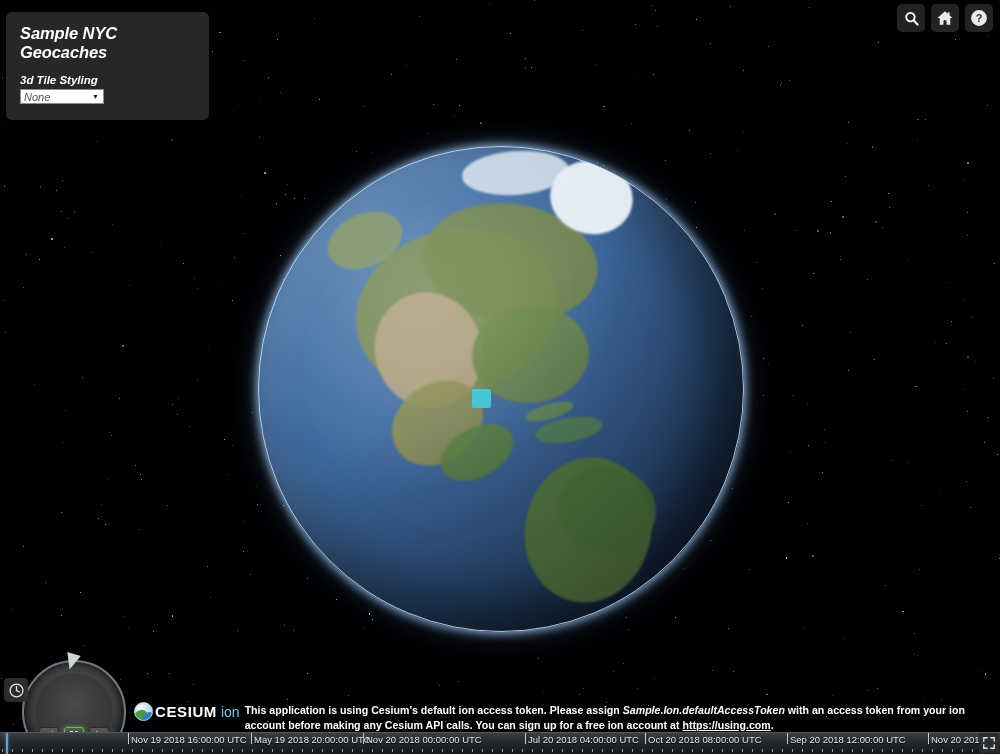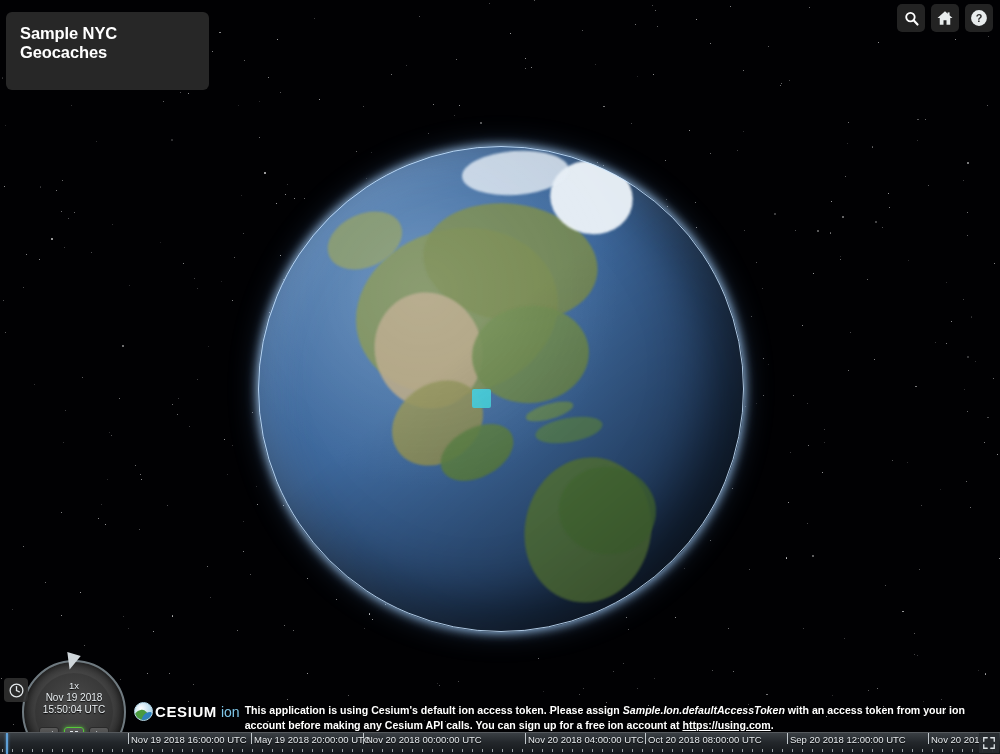--- a/index.html
+++ b/index.html
@@ -93,20 +93,21 @@
   .panel {
     position: absolute;
     left: 6px;
     top: 12px;
     width: 203px;
     padding: 12px 14px 16px 14px;
     background: #272727;
     border-radius: 6px;
     color: #fff;
     z-index: 40;
+    font-style: italic;
   }
   .panel-title {
     font-size: 16.5px;
     font-weight: bold;
     margin-bottom: 12px;
     letter-spacing: -.1px;
   }
   .group-title {
     font-size: 11.5px;
     font-weight: bold;
@@ -862,20 +863,27 @@
       <div class="land" style="left:44%;top:50%;width:4%;height:4%;background:#43d2e0;border-radius:2px;opacity:.95;filter:blur(.4px);"></div>
       <div class="globe-shade"></div>
     </div>
     <div class="globe-rim"></div>
   </div>
 
   <div class="panel">
     <div class="panel-title">Sample NYC Geocaches</div>
 
 
+    <div class="group">
+      <div class="group-title">3d Tile Styling</div>
+      <div class="select-box">
+        <span class="select-label">None</span>
+        <span class="select-arrow">▼</span>
+      </div>
+    </div>
 
   </div>
 
   <div class="toolbar">
     <div class="tool-btn">
       <svg width="17" height="17" viewBox="0 0 24 24">
         <circle cx="10.5" cy="10" r="6" fill="none" stroke="#fff" stroke-width="2.6"></circle>
         <line x1="15" y1="14.6" x2="20.5" y2="20.5" stroke="#fff" stroke-width="3" stroke-linecap="round"></line>
       </svg>
     </div>
@@ -909,25 +917,20 @@
       <circle cx="12" cy="12" r="9" fill="none" stroke="#e4e9ec" stroke-width="1.8"></circle>
       <line x1="12" y1="12" x2="12" y2="6.5" stroke="#e4e9ec" stroke-width="1.8" stroke-linecap="round"></line>
       <line x1="12" y1="12" x2="16" y2="14" stroke="#e4e9ec" stroke-width="1.8" stroke-linecap="round"></line>
     </svg>
   </div>
 
   <div class="anim">
     <div class="anim-ring"></div>
     <div class="anim-shuttle"></div>
     <div class="anim-inner"></div>
-    <div class="anim-text">
-      <div class="anim-rate">1x</div>
-      <div class="anim-date">Nov 19 2018</div>
-      <div class="anim-time">15:50:04 UTC</div>
-    </div>
     <div class="anim-btns">
       <div class="anim-btn">
           <span class="tri-l"></span>
         </div>
       <div class="anim-btn active">
           <span class="pause-bars">
             <i></i>
             <i></i>
           </span>
         </div>
@@ -1042,21 +1045,21 @@
         <div class="tl-major" style="left: 128px;"></div>
         <div class="tl-major" style="left: 251px;"></div>
         <div class="tl-major" style="left: 363px;"></div>
         <div class="tl-major" style="left: 525px;"></div>
         <div class="tl-major" style="left: 645px;"></div>
         <div class="tl-major" style="left: 787px;"></div>
         <div class="tl-major" style="left: 928px;"></div>
         <div class="tl-label" style="left: 131px; text-align: center;">Nov 19 2018 16:00:00 UTC</div>
         <div class="tl-label" style="left: 254px;">May 19 2018 20:00:00 UTC</div>
         <div class="tl-label" style="left: 366px;">Nov 20 2018 00:00:00 UTC</div>
-        <div class="tl-label" style="left: 528px;">Nov 20 2018 04:00:00 UTC</div>
+        <div class="tl-label" style="left: 528px;">Jul 20 2018 04:00:00 UTC</div>
         <div class="tl-label" style="left: 648px;">Oct 20 2018 08:00:00 UTC</div>
         <div class="tl-label" style="left: 790px;">Sep 20 2018 12:00:00 UTC</div>
         <div class="tl-label" style="left: 931px;">Nov 20 2018</div>
         <div class="tl-needle" style="left: 6px;"></div>
       </div>
     <div class="fullscreen-btn">
       <svg width="14" height="14" viewBox="0 0 24 24">
         <path d="M3 9 L3 3 L9 3" fill="none" stroke="#dfe5e8" stroke-width="2.2" stroke-linecap="round"></path>
         <path d="M21 9 L21 3 L15 3" fill="none" stroke="#dfe5e8" stroke-width="2.2" stroke-linecap="round"></path>
         <path d="M3 15 L3 21 L9 21" fill="none" stroke="#dfe5e8" stroke-width="2.2" stroke-linecap="round"></path>

